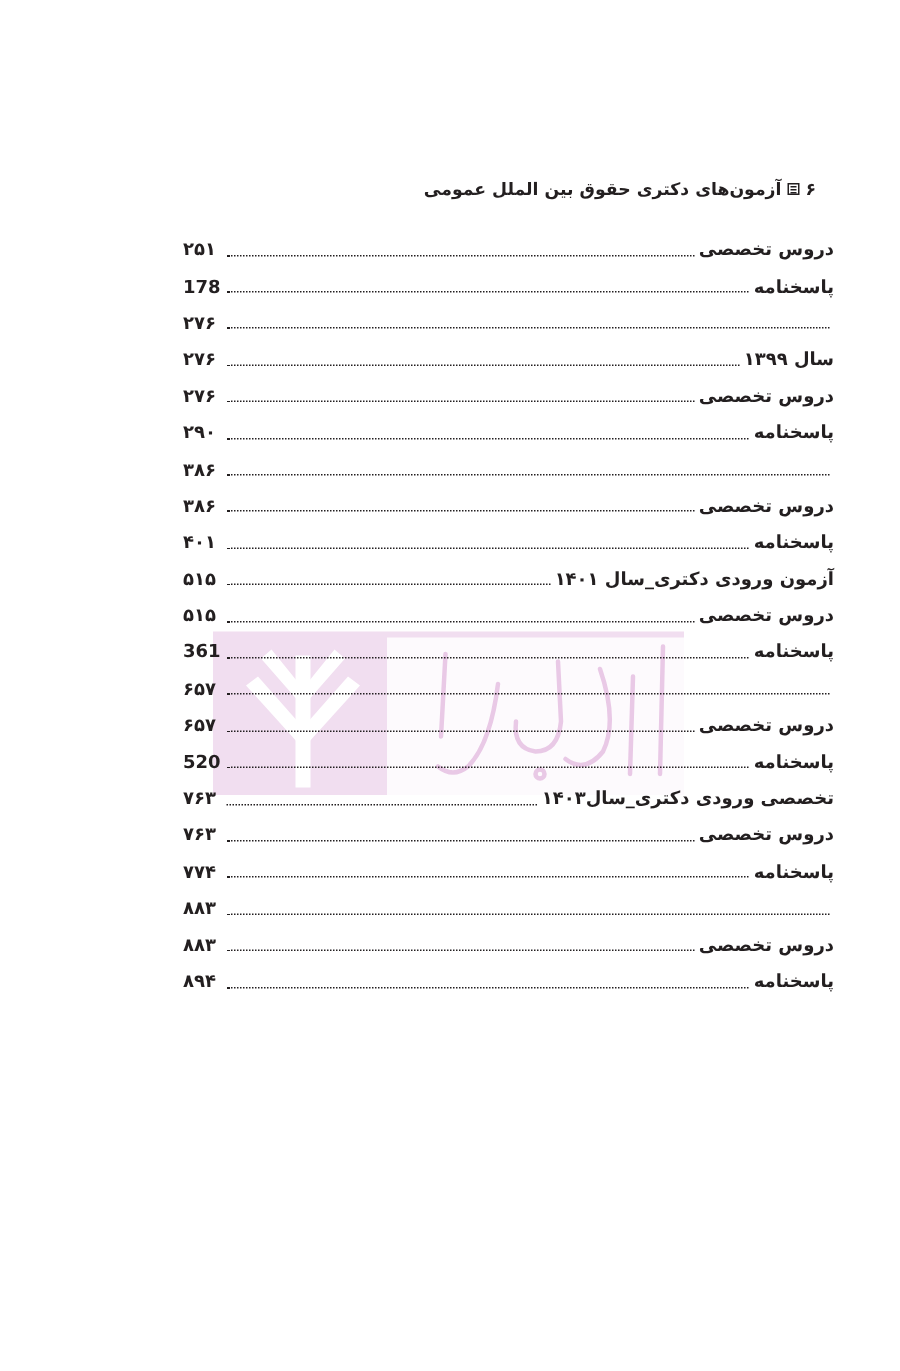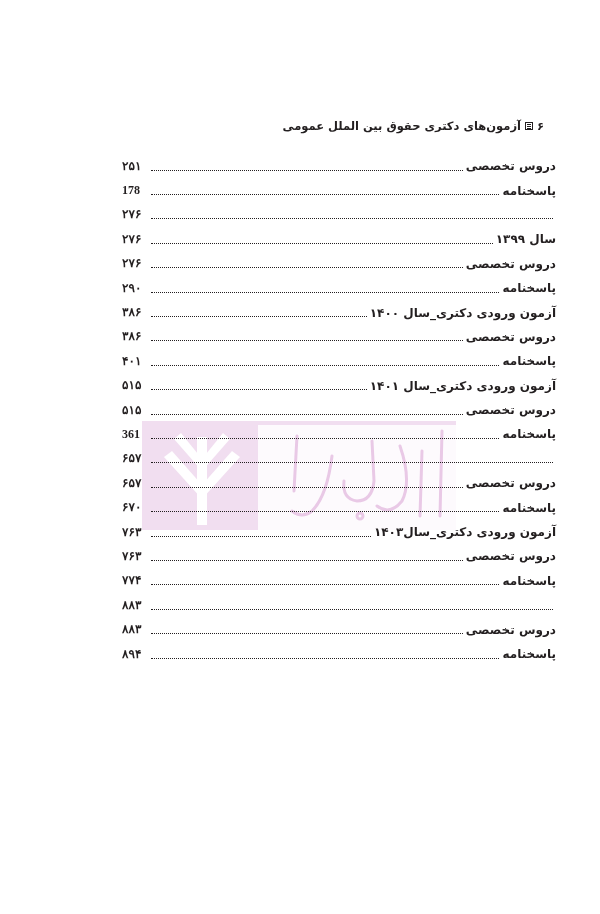--- a/index.html
+++ b/index.html
@@ -99,21 +99,20 @@
       height: 0;
       border-bottom: 1.5px dotted #231f20;
       margin: 0 3px;
       position: relative;
       top: 4px;
     }
     .toc-row .page {
       flex: 0 0 auto;
       min-width: 26px;
       text-align: left;
-      font-family: Liberation Serif, serif;
     }
   </style>
 </head>
 <body>
 
 <div class="page-header">
   <span>۶</span>
   <span class="box-icon"></span>
   <span>آزمون‌های دکتری حقوق بین الملل عمومی</span>
 </div>
@@ -166,21 +165,20 @@
     <span class="title">دروس تخصصی</span>
     <span class="leader"></span>
     <span class="page">۲۷۶</span>
   </div>
   <div class="toc-row">
     <span class="title">پاسخنامه</span>
     <span class="leader"></span>
     <span class="page">۲۹۰</span>
   </div>
   <div class="toc-row">
-    <span class="title">آزمون ورودی دکتری_سال ۱۴۰۰</span>
     <span class="leader"></span>
     <span class="page">۳۸۶</span>
   </div>
   <div class="toc-row">
     <span class="title">دروس تخصصی</span>
     <span class="leader"></span>
     <span class="page">۳۸۶</span>
   </div>
   <div class="toc-row">
     <span class="title">پاسخنامه</span>
@@ -207,24 +205,24 @@
     <span class="page">۶۵۷</span>
   </div>
   <div class="toc-row">
     <span class="title">دروس تخصصی</span>
     <span class="leader"></span>
     <span class="page">۶۵۷</span>
   </div>
   <div class="toc-row">
     <span class="title">پاسخنامه</span>
     <span class="leader"></span>
-    <span class="page">۶۷۰</span>
-  </div>
-  <div class="toc-row">
-    <span class="title">آزمون ورودی دکتری_سال۱۴۰۳</span>
+    <span class="page">520</span>
+  </div>
+  <div class="toc-row">
+    <span class="title">تخصصی ورودی دکتری_سال۱۴۰۳</span>
     <span class="leader"></span>
     <span class="page">۷۶۳</span>
   </div>
   <div class="toc-row">
     <span class="title">دروس تخصصی</span>
     <span class="leader"></span>
     <span class="page">۷۶۳</span>
   </div>
   <div class="toc-row">
     <span class="title">پاسخنامه</span>

